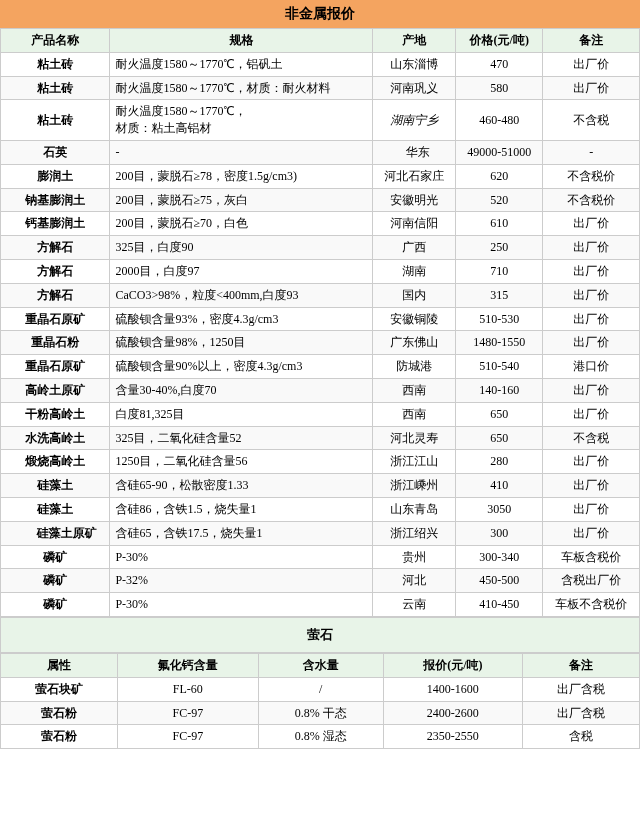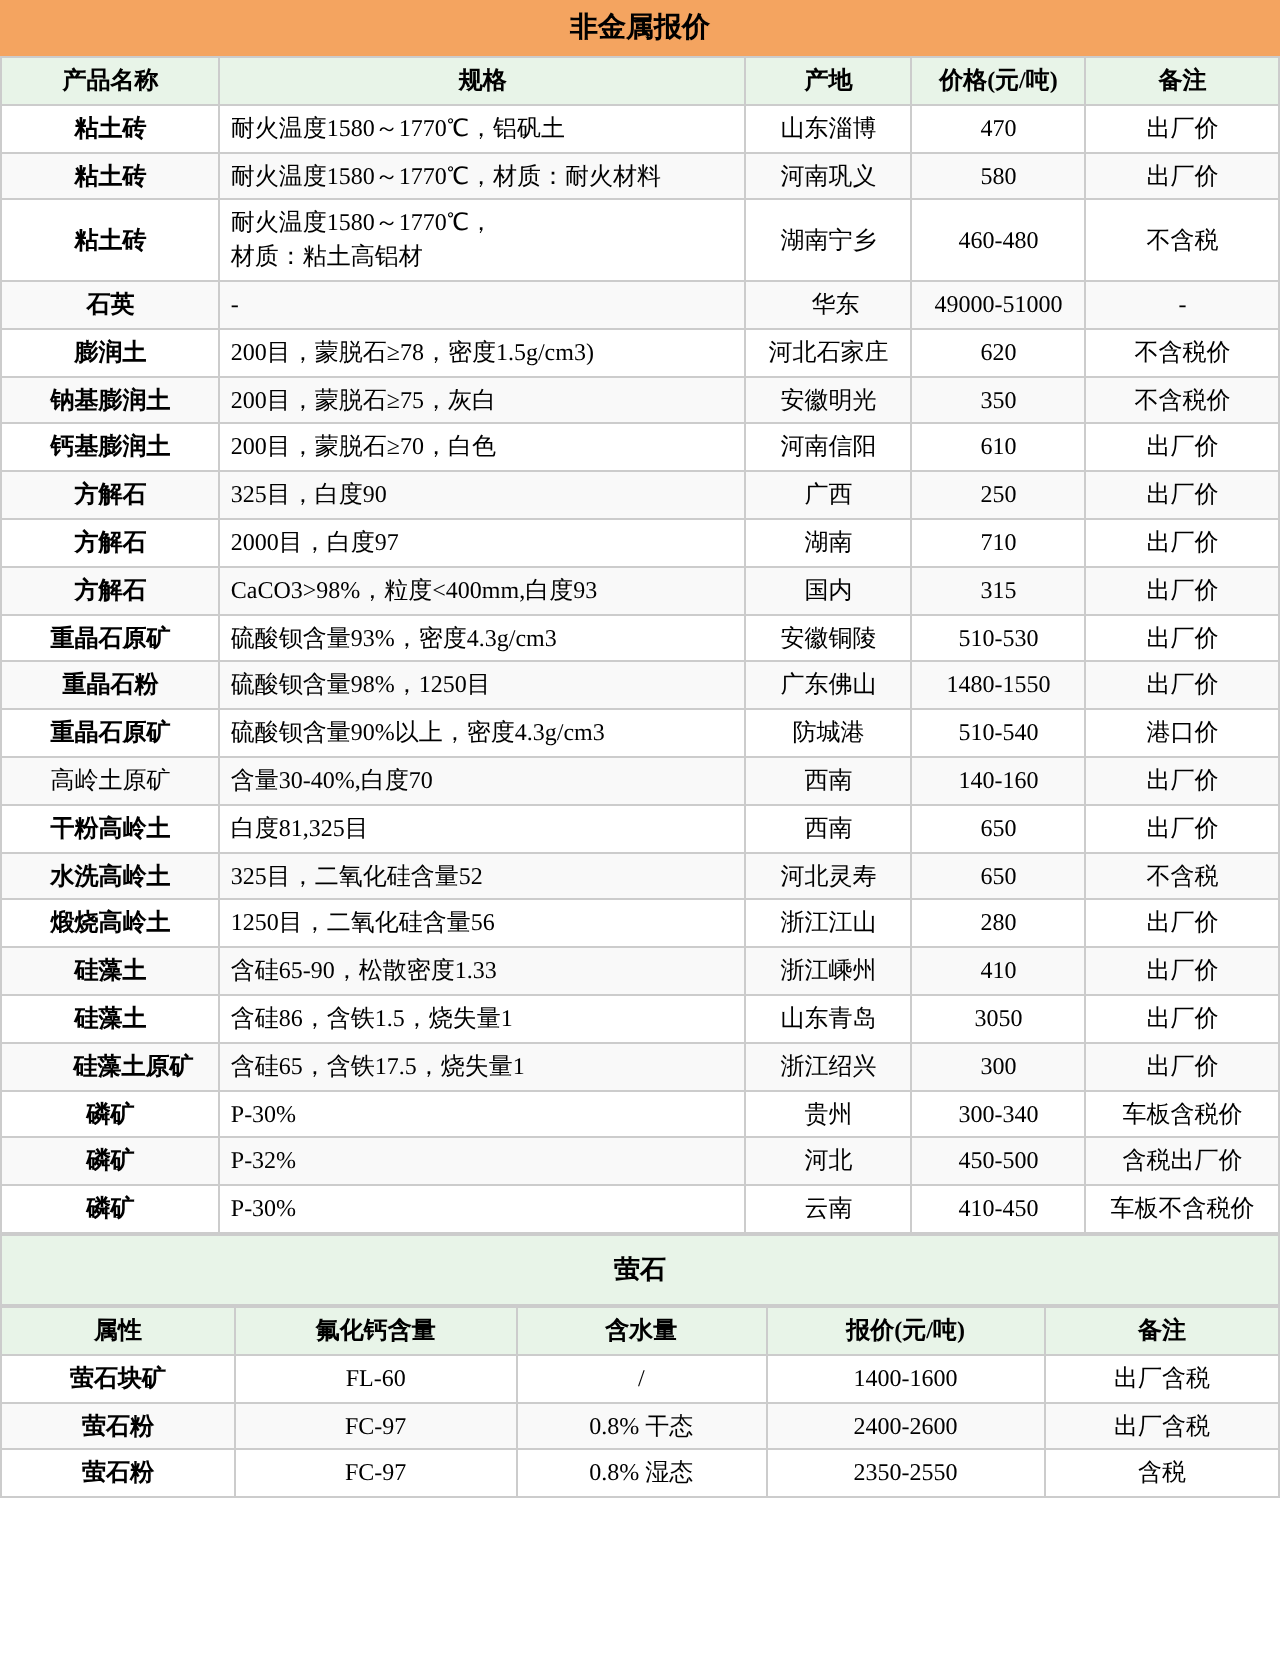--- a/index.html
+++ b/index.html
@@ -78,21 +78,21 @@
         <td style="white-space: pre-line; font-weight: bold;">粘土砖</td>
         <td style="white-space: pre-line; text-align: left;">耐火温度1580～1770℃，材质：耐火材料</td>
         <td style="white-space: pre-line;">河南巩义</td>
         <td style="white-space: pre-line;">580</td>
         <td style="white-space: pre-line;">出厂价</td>
       </tr>
       <tr>
         <td style="white-space: pre-line; font-weight: bold;">粘土砖</td>
         <td style="white-space: pre-line; text-align: left;">耐火温度1580～1770℃，
 材质：粘土高铝材</td>
-        <td style="white-space: pre-line;">湖南宁乡</td>
+        <td style="white-space: pre-line; font-style: italic;">湖南宁乡</td>
         <td style="white-space: pre-line;">460-480</td>
         <td style="white-space: pre-line;">不含税</td>
       </tr>
       <tr>
         <td style="white-space: pre-line; font-weight: bold;">石英</td>
         <td style="white-space: pre-line; text-align: left;">-</td>
         <td style="white-space: pre-line; padding-left: 12px;">华东</td>
         <td style="white-space: pre-line;">49000-51000</td>
         <td style="white-space: pre-line;">-</td>
       </tr>
@@ -100,21 +100,21 @@
         <td style="white-space: pre-line; font-weight: bold;">膨润土</td>
         <td style="white-space: pre-line; text-align: left;">200目，蒙脱石≥78，密度1.5g/cm3)</td>
         <td style="white-space: pre-line;">河北石家庄</td>
         <td style="white-space: pre-line;">620</td>
         <td style="white-space: pre-line;">不含税价</td>
       </tr>
       <tr>
         <td style="white-space: pre-line; font-weight: bold;">钠基膨润土</td>
         <td style="white-space: pre-line; text-align: left;">200目，蒙脱石≥75，灰白</td>
         <td style="white-space: pre-line;">安徽明光</td>
-        <td style="white-space: pre-line;">350</td>
+        <td style="white-space: pre-line;">520</td>
         <td style="white-space: pre-line;">不含税价</td>
       </tr>
       <tr>
         <td style="white-space: pre-line; font-weight: bold;">钙基膨润土</td>
         <td style="white-space: pre-line; text-align: left;">200目，蒙脱石≥70，白色</td>
         <td style="white-space: pre-line;">河南信阳</td>
         <td style="white-space: pre-line;">610</td>
         <td style="white-space: pre-line;">出厂价</td>
       </tr>
       <tr>
@@ -153,21 +153,21 @@
         <td style="white-space: pre-line;">出厂价</td>
       </tr>
       <tr>
         <td style="white-space: pre-line; font-weight: bold;">重晶石原矿</td>
         <td style="white-space: pre-line; text-align: left;">硫酸钡含量90%以上，密度4.3g/cm3</td>
         <td style="white-space: pre-line;">防城港</td>
         <td style="white-space: pre-line;">510-540</td>
         <td style="white-space: pre-line;">港口价</td>
       </tr>
       <tr>
-        <td style="white-space: pre-line; font-weight: normal; text-align: center;">高岭土原矿</td>
+        <td style="white-space: pre-line; font-weight: bold; text-align: center;">高岭土原矿</td>
         <td style="white-space: pre-line; text-align: left;">含量30-40%,白度70</td>
         <td style="white-space: pre-line;">西南</td>
         <td style="white-space: pre-line;">140-160</td>
         <td style="white-space: pre-line;">出厂价</td>
       </tr>
       <tr>
         <td style="white-space: pre-line; font-weight: bold;">干粉高岭土</td>
         <td style="white-space: pre-line; text-align: left;">白度81,325目</td>
         <td style="white-space: pre-line;">西南</td>
         <td style="white-space: pre-line;">650</td>

